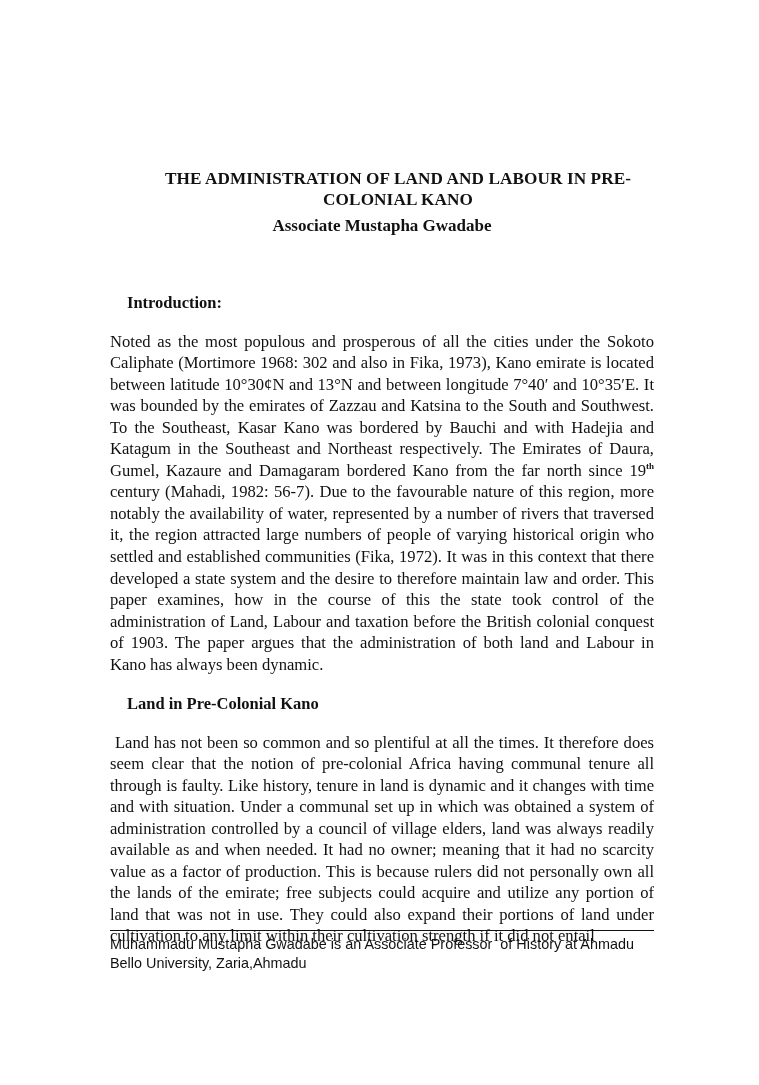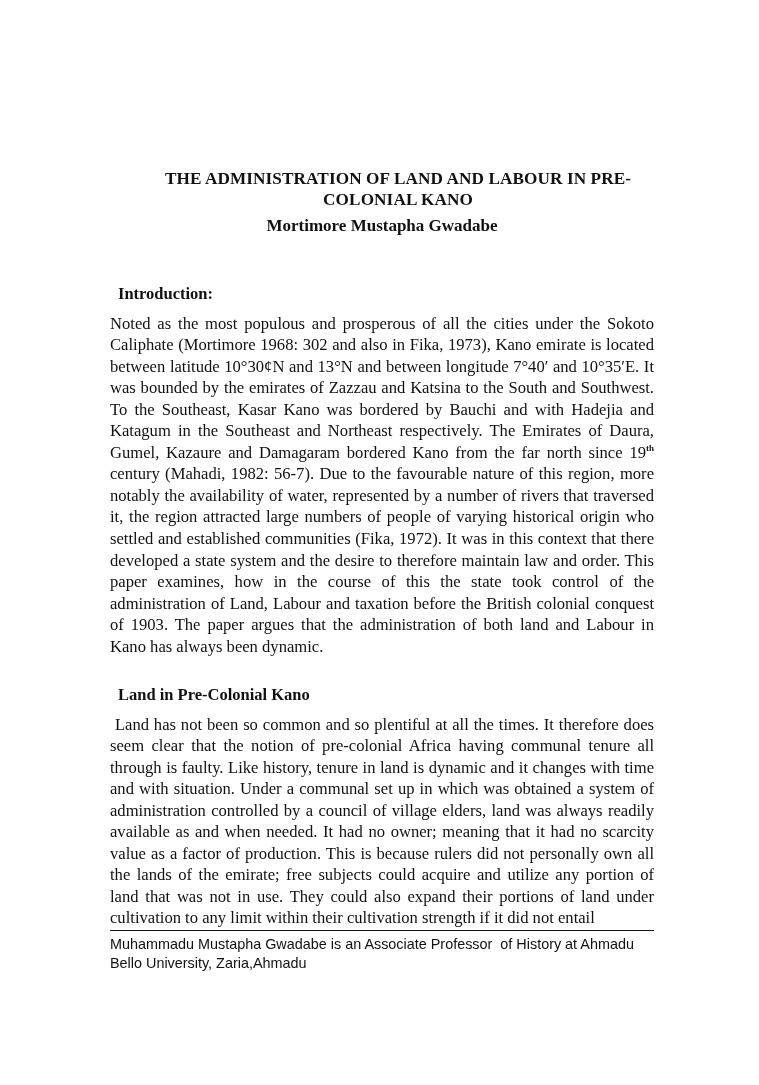--- a/index.html
+++ b/index.html
@@ -3,35 +3,35 @@
   <meta charset="utf-8">
   <style>
     html, body { margin: 0; padding: 0; background: #ffffff; }
     body { width: 759px; height: 1085px; position: relative; overflow: hidden; font-family: "DejaVu Serif", "Liberation Serif", serif; color: #111; }
     .page { position: absolute; left: 110px; top: 0; width: 544px; }
     .title { position: absolute; left: 0; top: 152px; width: 544px; text-align: center; font-family: "Liberation Serif", serif; font-weight: bold; font-size: 17.2px; line-height: 21px; letter-spacing: 0.1px; margin: 16px; }
     .author { position: absolute; left: 0; top: 215px; width: 544px; text-align: center; font-family: "Liberation Serif", serif; font-weight: bold; font-size: 17px; line-height: 21px; margin: 0; }
     .section { position: absolute; left: 0; width: 544px; }
     .intro { top: 275px; }
     .land { top: 676px; }
-    .heading { font-family: "Liberation Serif", serif; font-weight: bold; font-size: 16.5px; line-height: 21.5px; margin: 8px; }
+    .heading { font-family: "Liberation Serif", serif; font-weight: bold; font-size: 16.5px; line-height: 21.5px; margin: 17px; }
     .para { font-family: "Liberation Serif", serif; font-size: 16.6px; line-height: 21.55px; margin: 0; text-align: justify; text-align-last: left; }
     .para sup { font-size: 9px; line-height: 0; vertical-align: super; font-weight: bold; }
     .footnote-rule { position: absolute; left: 0; top: 930px; width: 544px; height: 0; border-top: 1.5px solid #111; }
     .footnote { position: absolute; left: 0; top: 935px; width: 544px; font-family: Liberation Sans, sans-serif; font-size: 14.4px; line-height: 19px; margin: 0; }
   </style>
 </head>
 <body>
 
 <div class="page">
   <h1 class="title">
     <span>THE ADMINISTRATION OF LAND AND LABOUR IN PRE-</span><br>
     <span>COLONIAL KANO</span>
   </h1>
-  <p class="author">Mortimore Mustapha Gwadabe</p>
+  <p class="author">Associate Mustapha Gwadabe</p>
 
   <div class="section intro">
     <h2 class="heading">Introduction:</h2>
     <p class="para"><span>Noted as the most populous and prosperous of all the cities under the Sokoto Caliphate (Mortimore 1968: 302 and also in Fika, 1973), Kano emirate is located between latitude 10°30¢N and 13°N and between longitude 7°40′ and 10°35′E. It was bounded by the emirates of Zazzau and Katsina to the South and Southwest. To the Southeast, Kasar Kano was bordered by Bauchi and with Hadejia and Katagum in the Southeast and Northeast respectively. The Emirates of Daura, Gumel, Kazaure and Damagaram bordered Kano from the far north since 19</span><sup>th</sup><span> century (Mahadi, 1982: 56-7).  Due to the favourable nature of this region, more notably the availability of water, represented by a number of rivers that traversed it, the region attracted large numbers of people of varying historical origin who settled and established communities (Fika, 1972). It was in this context that there developed a state system and the desire to therefore maintain law and order. This paper examines, how in the course of this the state took control of the administration of Land, Labour and taxation before the British colonial conquest of 1903. The paper argues that the administration of both land and Labour in Kano has always been dynamic.</span></p>
   </div>
 
   <div class="section land">
     <h2 class="heading">Land in Pre-Colonial Kano</h2>
     <p class="para" style="white-space: pre-wrap;"> Land has not been so common and so plentiful at all the times. It therefore does seem clear that the notion of pre-colonial Africa having communal tenure all through is faulty. Like history, tenure in land is dynamic and it changes with time and with situation. Under a communal set up in which was obtained a system of administration controlled by a council of village elders, land was always readily available as and when needed. It had no owner; meaning that it had no scarcity value as a factor of production. This is because rulers did not personally own all the lands of the emirate; free subjects could acquire and utilize any portion of land that was not in use. They could also expand their portions of land under cultivation to any limit within their cultivation strength if it did not entail</p>
   </div>

